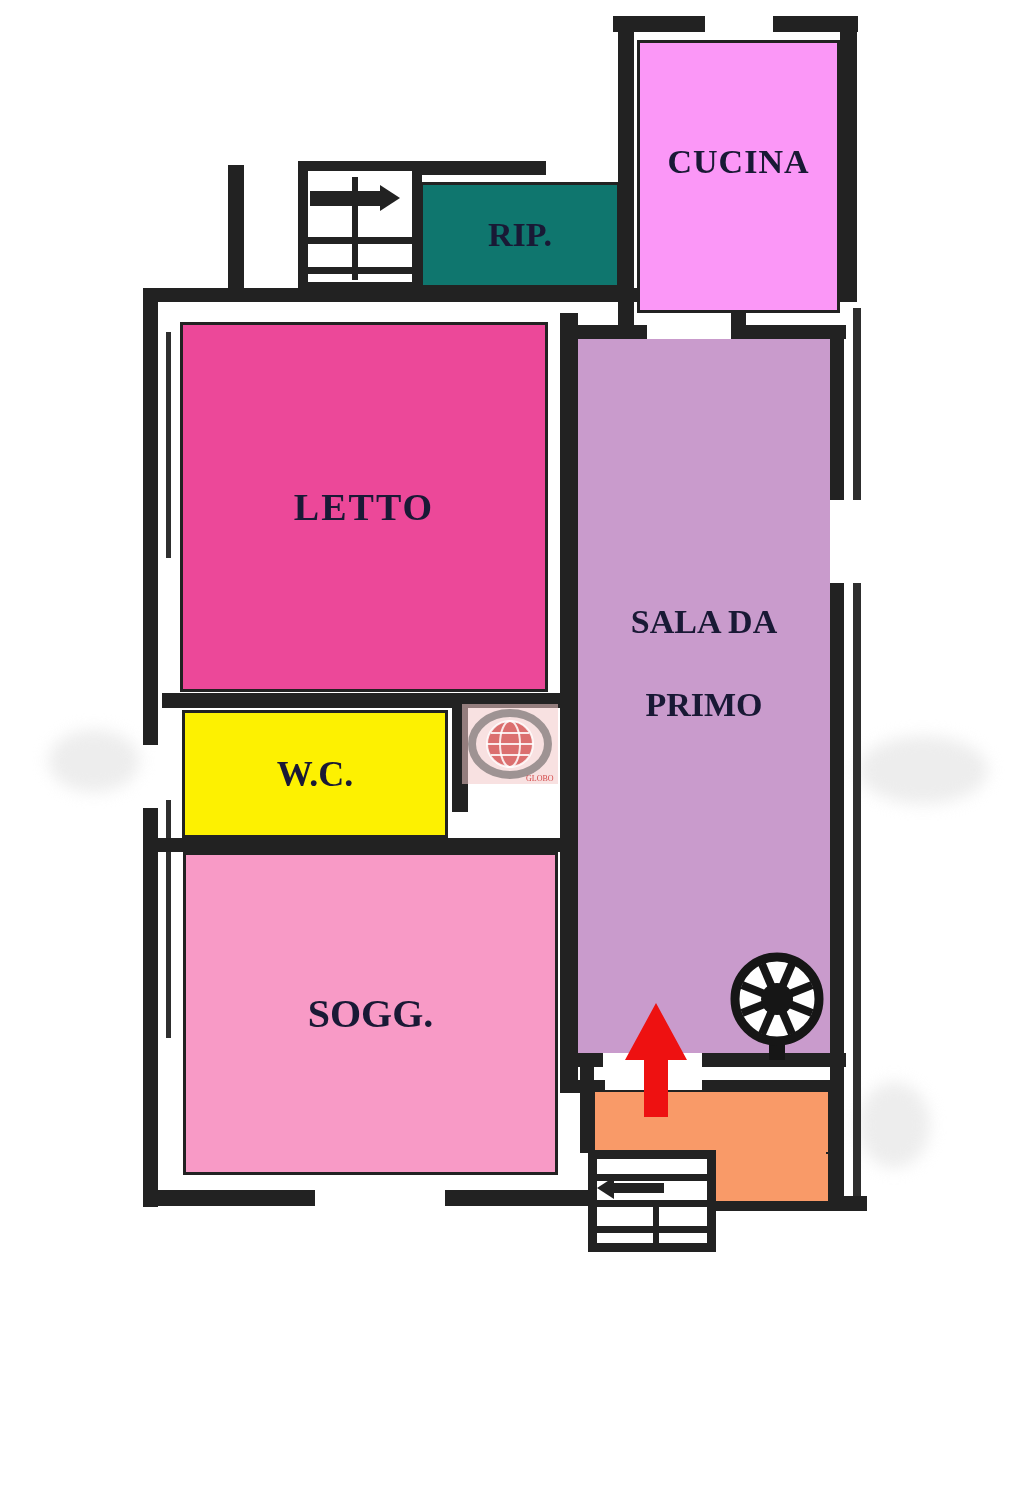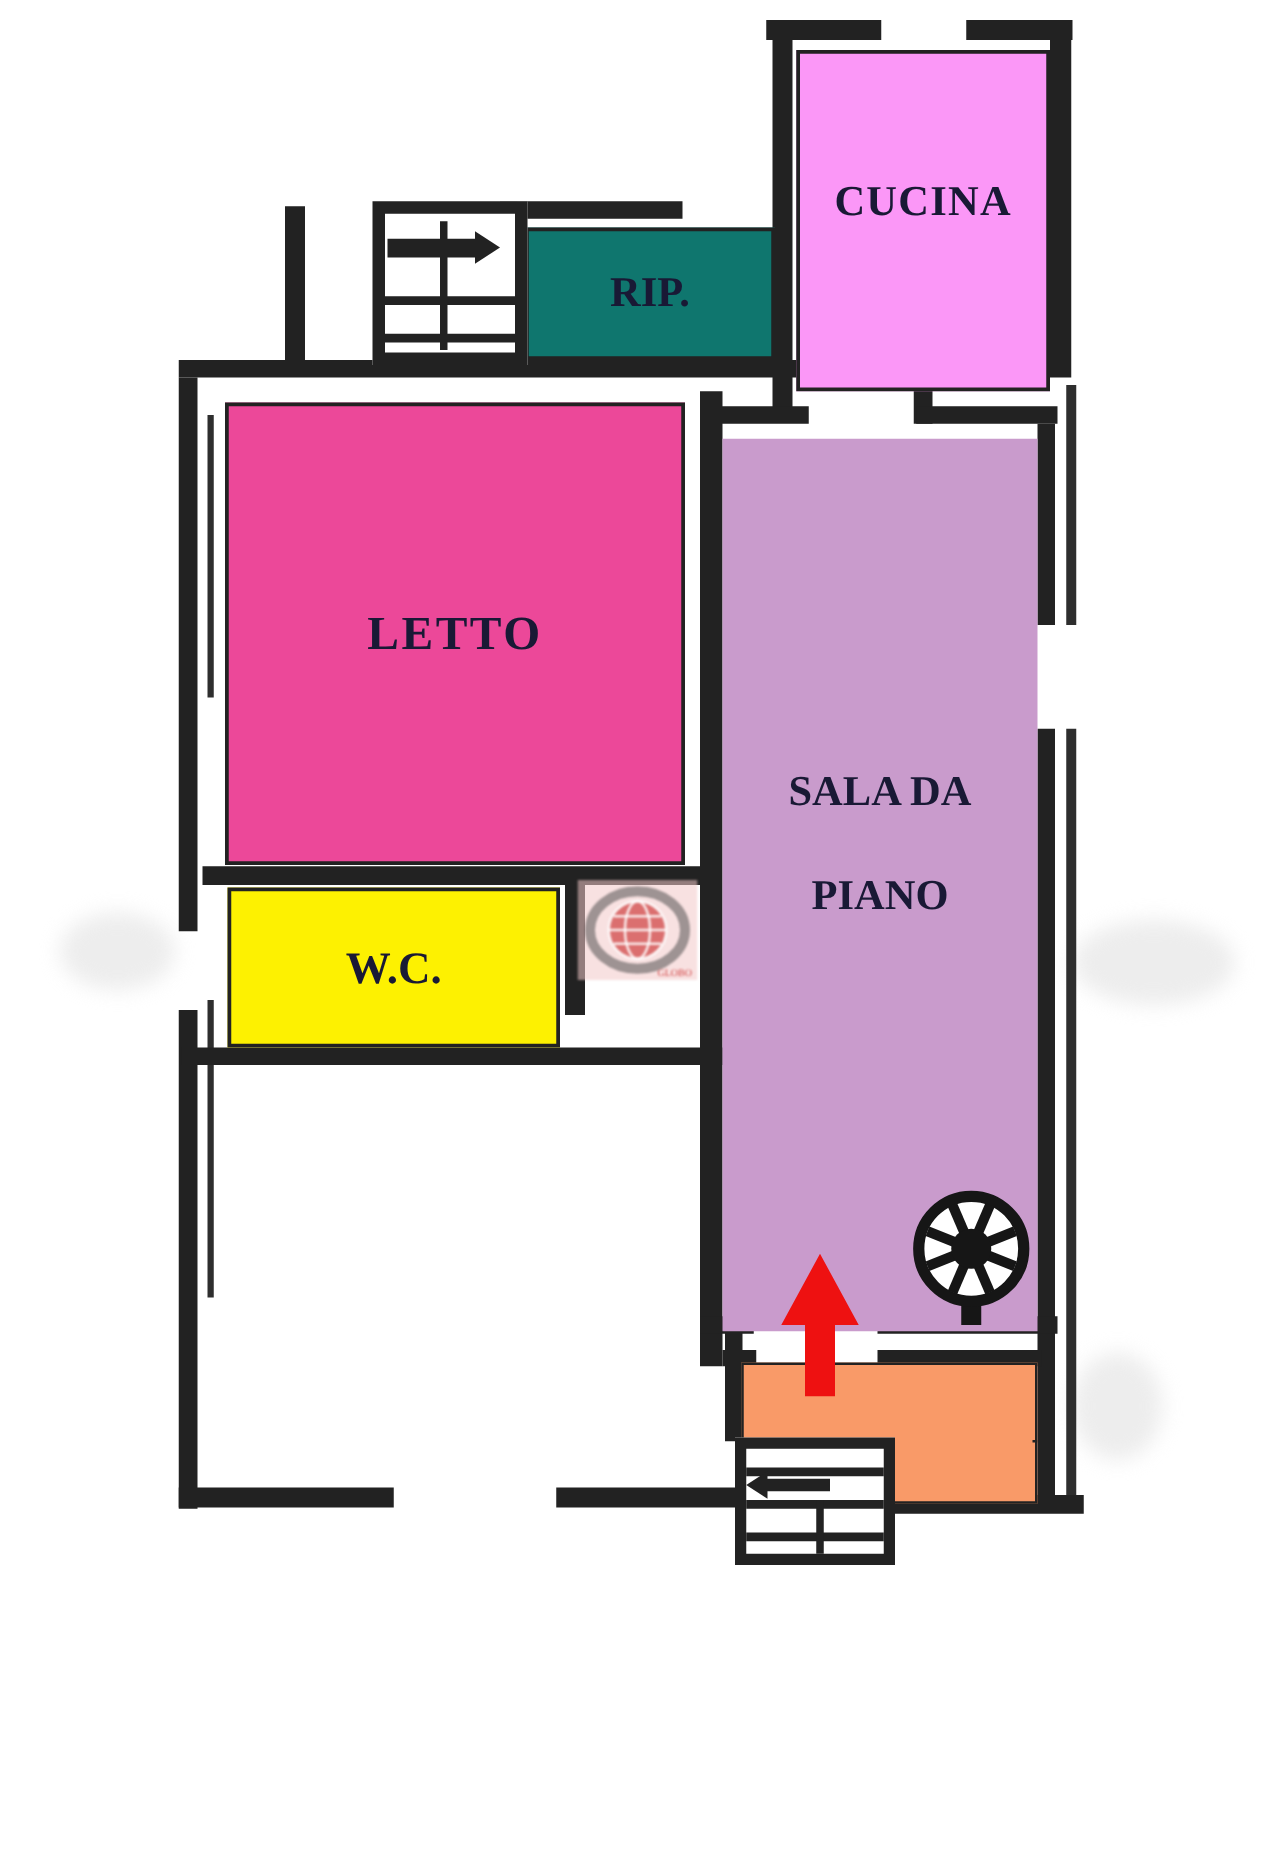--- a/index.html
+++ b/index.html
@@ -74,31 +74,34 @@
   </div>
 
   <div class="room" style="left:420px;top:182px;width:200px;height:106px;background:#0f766e;border:3px solid #222;font-size:34px;">
     <span>RIP.</span>
   </div>
 
   <div class="room" style="left:180px;top:322px;width:368px;height:370px;background:#ec4899;border:3px solid #222;font-size:38px;letter-spacing:2px;">
     <span>LETTO</span>
   </div>
 
-  <div class="room" style="left:578px;top:339px;width:252px;height:714px;background:#c99bcc;font-size:34px;margin-top:12px;">
+  <div class="room" style="left:578px;top:339px;width:252px;height:714px;background:#c99bcc;font-size:34px;">
     <div class="label2" style="top:262px;">
       <span>SALA DA</span><br>
-      <span>PIANO</span>
+      <span>PRIMO</span>
     </div>
   </div>
 
   <div class="room" style="left:182px;top:710px;width:266px;height:128px;background:#fdf101;border:3px solid #222;font-size:36px;">
     <span>W.C.</span>
   </div>
 
+  <div class="room" style="left:183px;top:852px;width:375px;height:323px;background:#f89ac6;border:3px solid #222;font-size:40px;">
+    <span>SOGG.</span>
+  </div>
 
   <div class="room" style="left:593px;top:1090px;width:237px;height:64px;background:#f99a68;border:2px solid #222;"></div>
   <div class="room" style="left:708px;top:1152px;width:122px;height:51px;background:#f99a68;border:2px solid #222;"></div>
   <div style="position:absolute;left:712px;top:1148px;width:114px;height:10px;background:#f99a68;"></div>
 
   <div class="stairbox" style="left:298px;top:161px;width:124px;height:131px;">
     <div class="part" style="left:2px;top:20px;width:72px;height:15px;"></div>
     <div class="tri-right" style="left:72px;top:14px;"></div>
     <div class="part" style="left:0;top:66px;width:104px;height:7px;"></div>
     <div class="part" style="left:0;top:96px;width:104px;height:7px;"></div>

